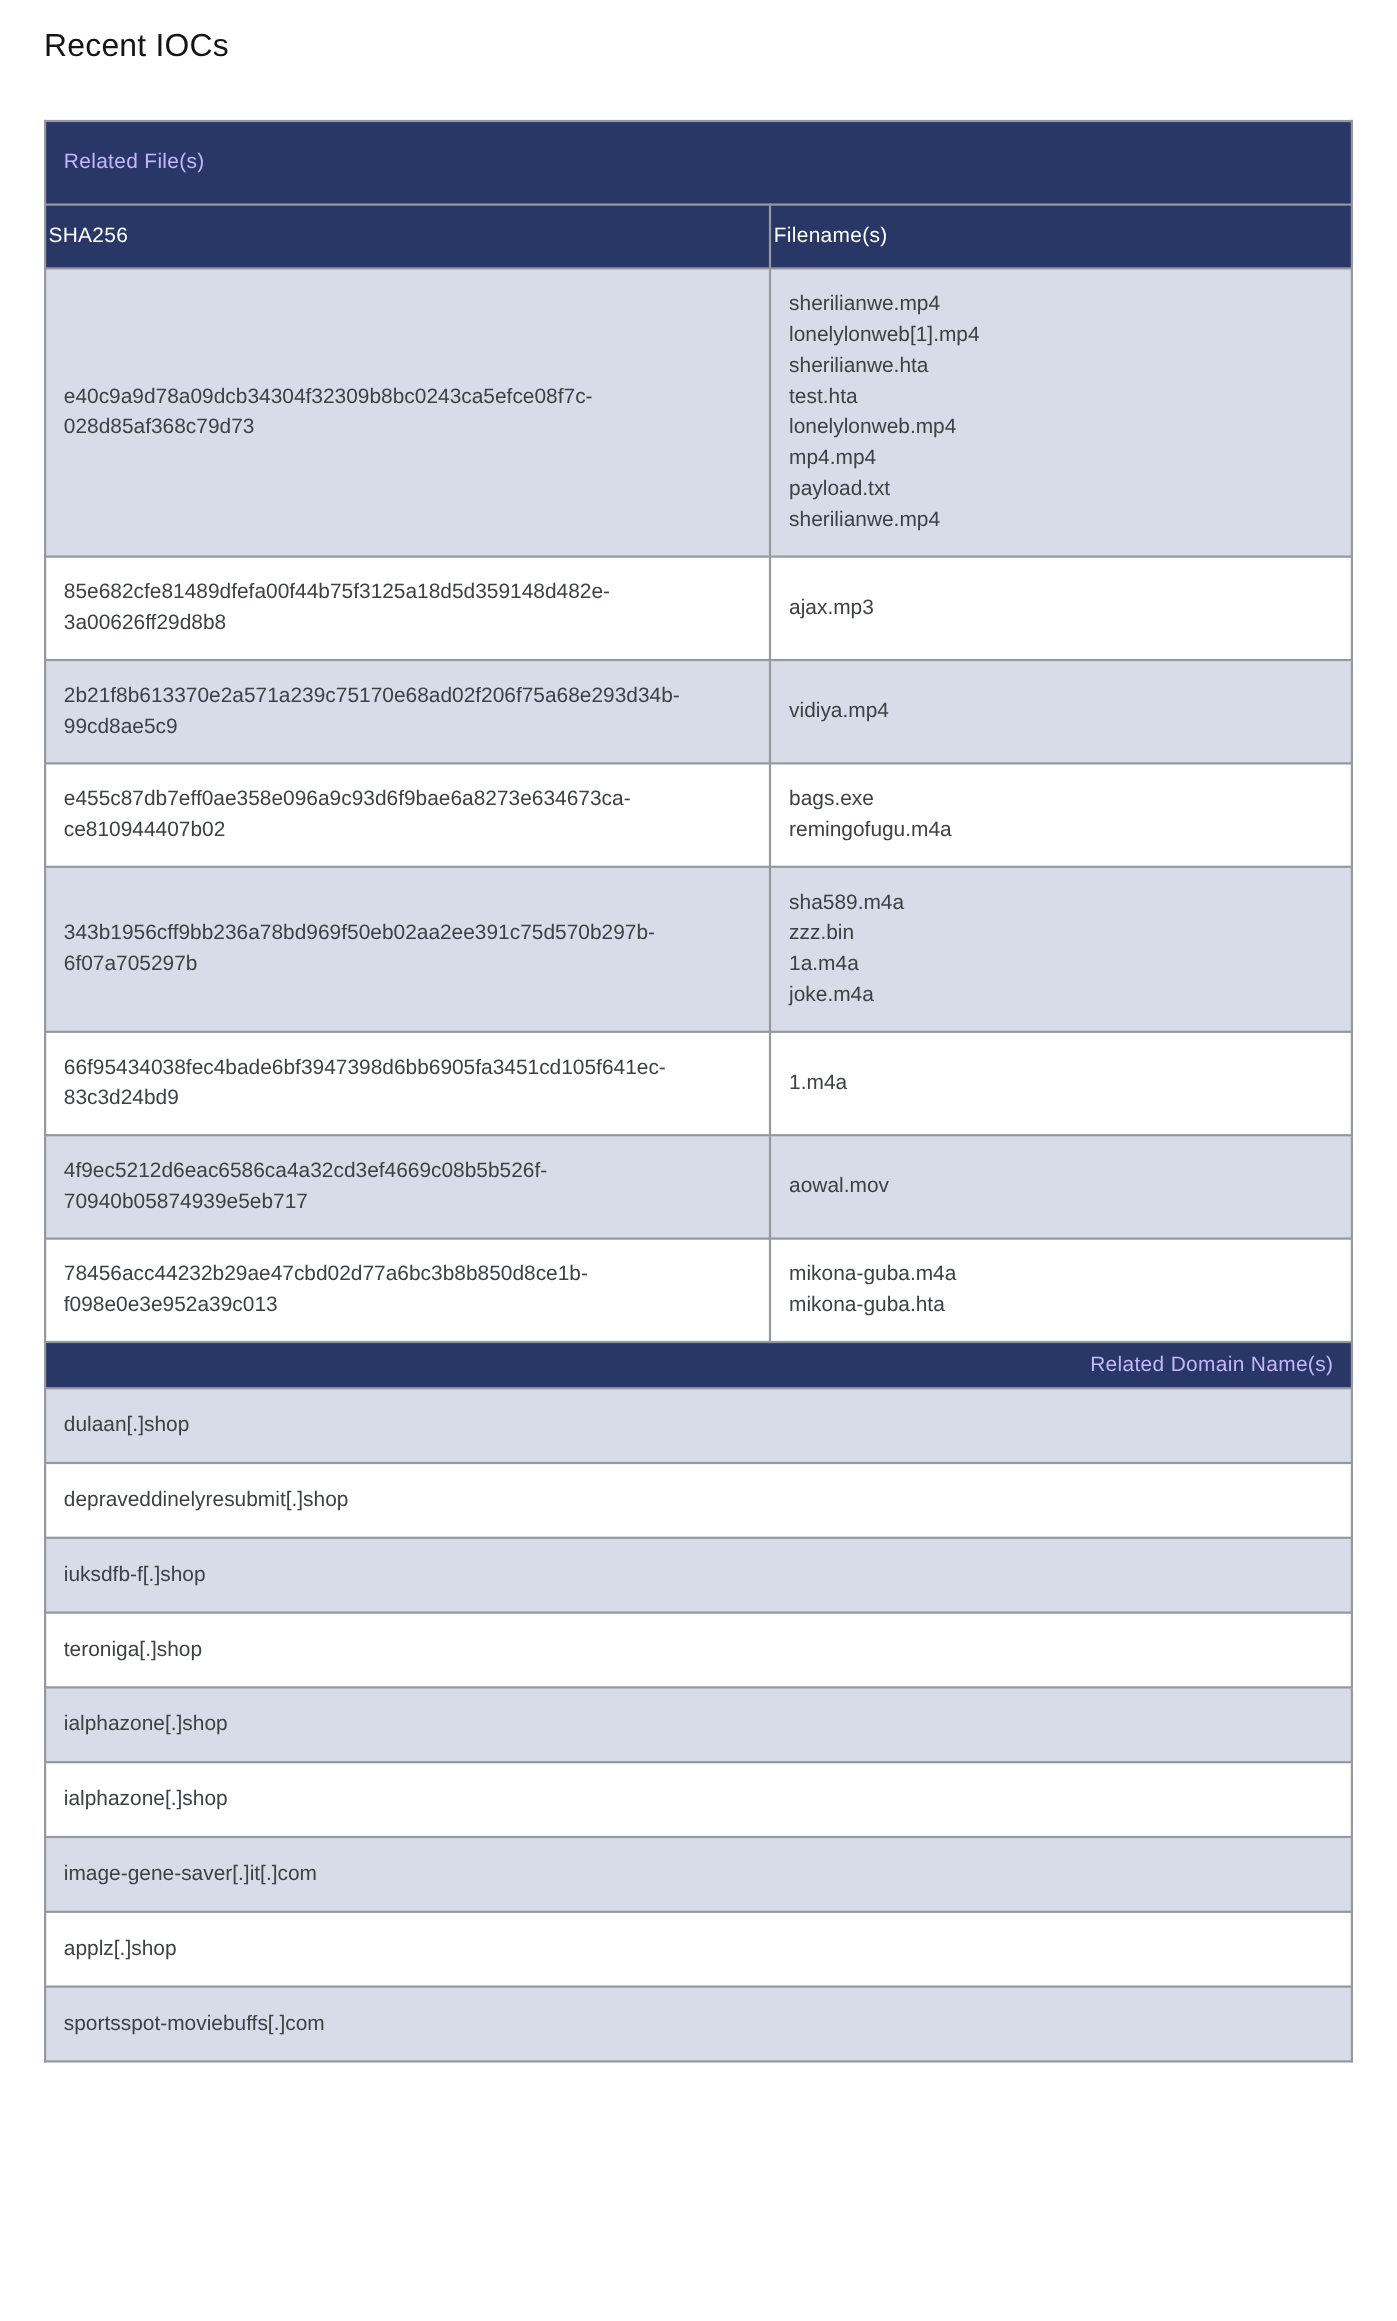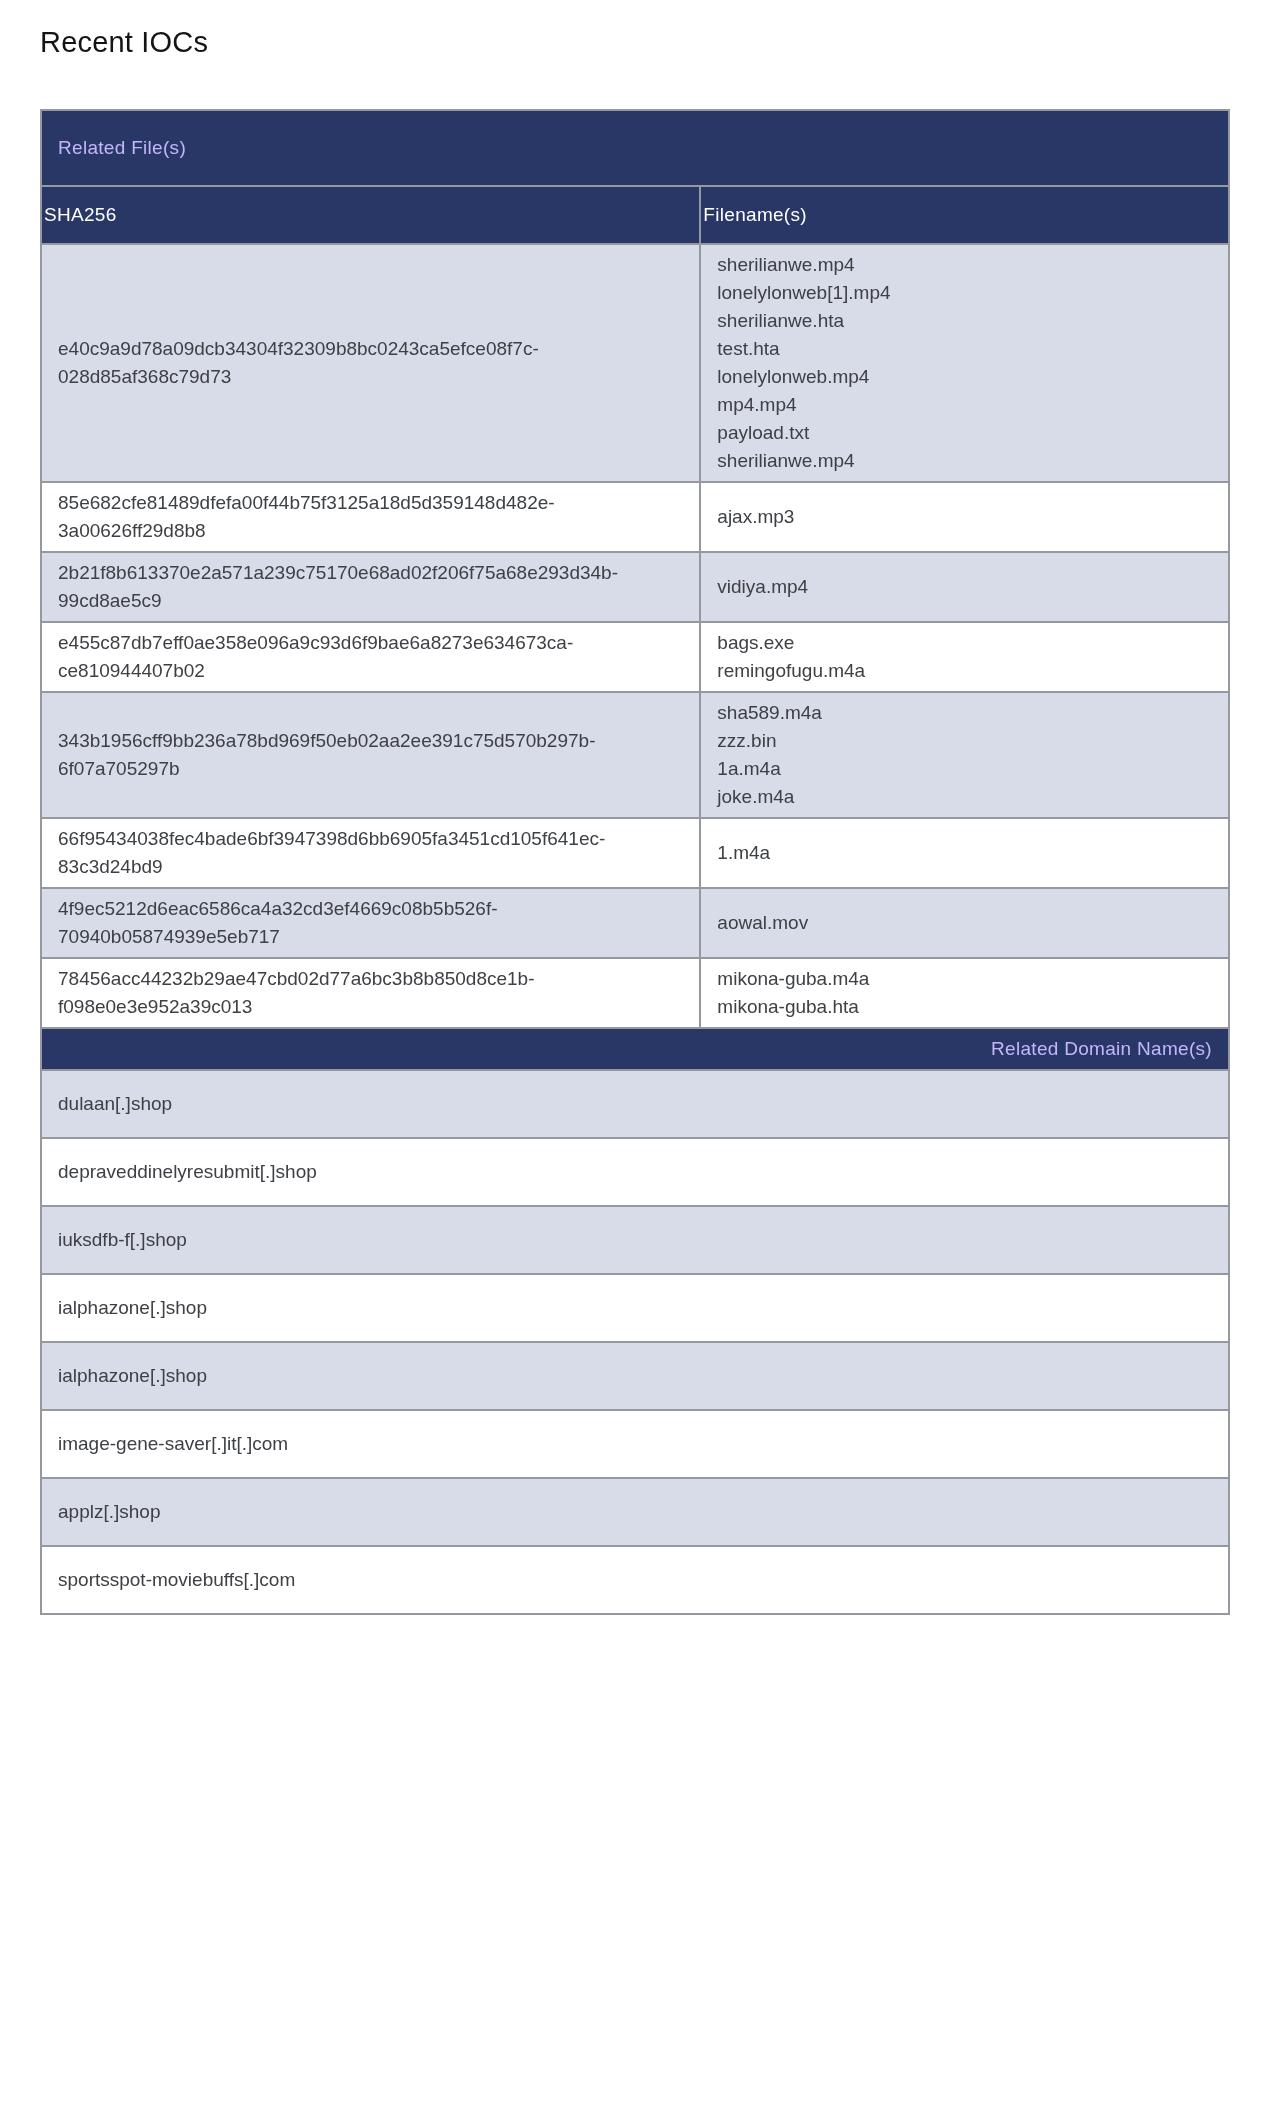--- a/index.html
+++ b/index.html
@@ -53,21 +53,21 @@
     letter-spacing: 0.3px;
     padding: 17px 2px;
   }
 
   col.sha-col  { width: 55.5%; }
   col.file-col { width: 44.5%; }
 
   td.cell {
     font-size: 19px;
     line-height: 28px;
-    padding: 6px 16px;
+    padding: 18px 16px;
     white-space: pre-line;
     word-break: break-word;
   }
 
   tbody.file-rows tr:nth-child(odd) td  { background: #d7dce8; }
   tbody.file-rows tr:nth-child(even) td { background: #ffffff; }
 
   tbody.domain-rows tr:nth-child(odd) td  { background: #d7dce8; }
   tbody.domain-rows tr:nth-child(even) td { background: #ffffff; }
   tbody.domain-rows td.cell { padding: 19px 16px; }
@@ -161,20 +161,23 @@
         <tr>
           <td class="cell" colspan="2">dulaan[.]shop</td>
         </tr>
         <tr>
           <td class="cell" colspan="2">depraveddinelyresubmit[.]shop</td>
         </tr>
         <tr>
           <td class="cell" colspan="2">iuksdfb-f[.]shop</td>
         </tr>
         <tr>
+          <td class="cell" colspan="2">teroniga[.]shop</td>
+        </tr>
+        <tr>
           <td class="cell" colspan="2">ialphazone[.]shop</td>
         </tr>
         <tr>
           <td class="cell" colspan="2">ialphazone[.]shop</td>
         </tr>
         <tr>
           <td class="cell" colspan="2">image-gene-saver[.]it[.]com</td>
         </tr>
         <tr>
           <td class="cell" colspan="2">applz[.]shop</td>

